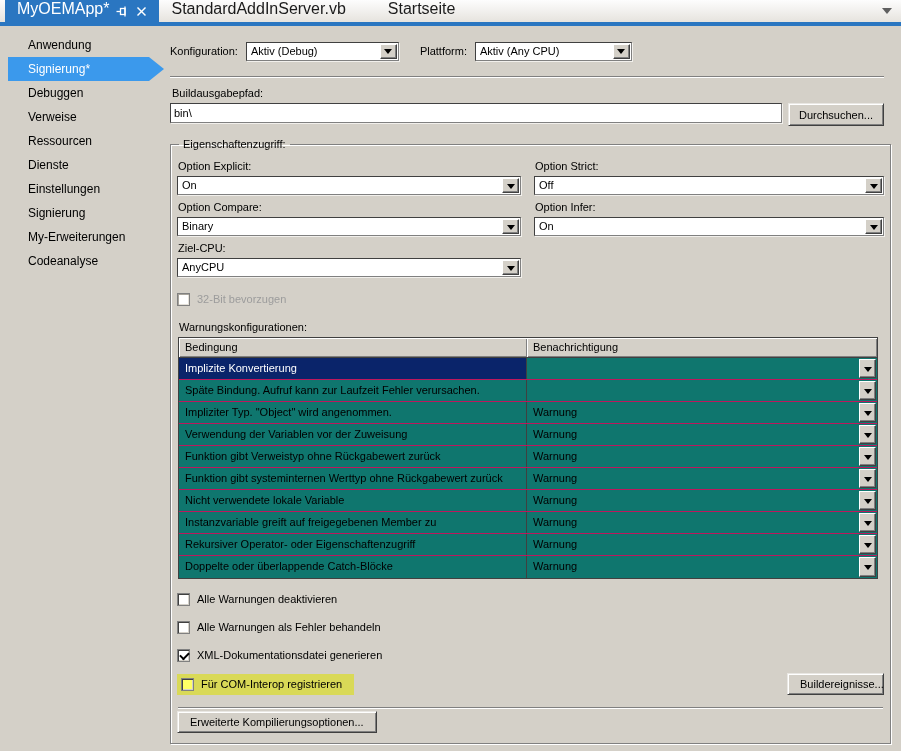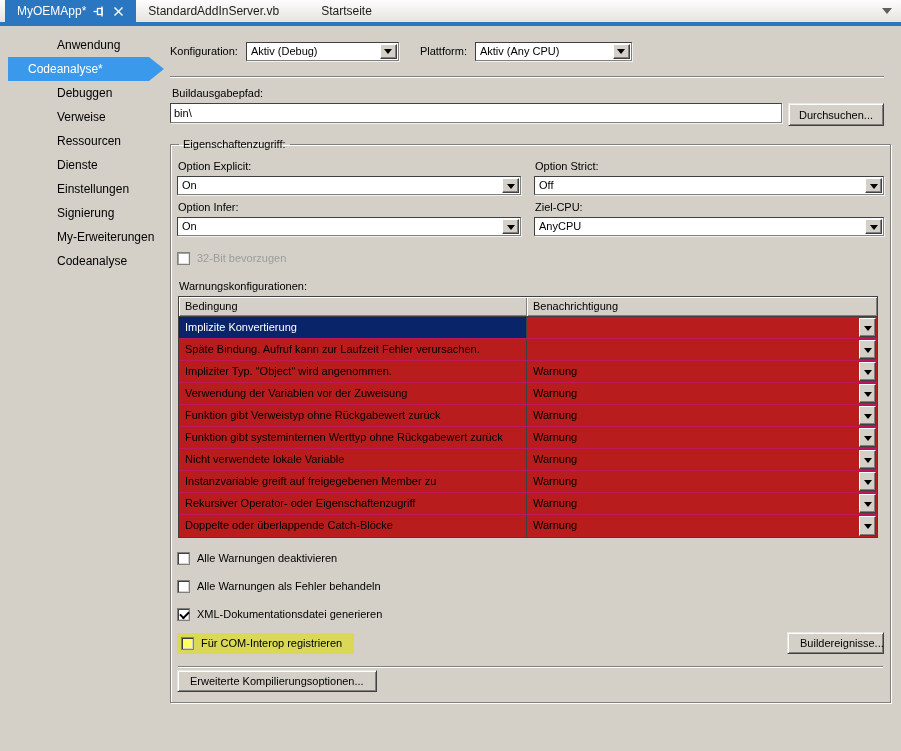--- a/index.html
+++ b/index.html
@@ -13,23 +13,23 @@
 
   
   .tabbar {
     height: 22px;
     background: linear-gradient(#fdfdfd, #e6e3de);
     display: flex;
     align-items: stretch;
     position: relative;
   }
   .tab {
-    display: flex; align-items: center; gap: 7px;
+    display: flex; gap: 7px;
     padding: 0 12px;
-    font-size: 12px;
+    font-size: 16px;
     color: #1b1b1b;
     cursor: default;
   }
   .tab.active {
     margin-left: 5px;
     background: #2a76c1;
     color: #fff;
   }
   .tab .tab-icon { display: inline-flex; align-items: center; }
   .tab-overflow {
@@ -46,21 +46,20 @@
 
   
   .sidebar { width: 165px; padding-top: 7px; flex: none; }
   .side-item {
     height: 24px; line-height: 24px;
     padding-left: 28px;
     font-size: 12px;
     position: relative;
     white-space: nowrap;
     cursor: default;
-    margin-left: 29px;
   }
   .side-item.selected {
     margin-left: 8px;
     width: 141px;
     padding-left: 20px;
     background: #3b99ec;
     color: #fff;
   }
   .side-item.selected::after {
     content: "";
@@ -162,21 +161,21 @@
     content: "";
     position: absolute; left: 2px; top: 2px;
     width: 7px; height: 4px;
     border-left: 2px solid #000;
     border-bottom: 2px solid #000;
     transform: rotate(-45deg);
   }
   .cb.yellow { background: #ffff66; }
 
   
-  .warn-table { border: 1px solid #404040; background: #b91c1c; width: 700px; margin-left: 1px; }
+  .warn-table { border: 1px solid #404040; background: #0f766e; width: 700px; margin-left: 1px; }
   .thead { display: flex; height: 20px; background: #d4d0c8; border-bottom: 1px solid #404040; }
   .th {
     padding: 3px 6px;
     box-shadow: inset 1px 1px 0 #fff, inset -1px -1px 0 #808080;
     white-space: nowrap; overflow: hidden;
   }
   .th.c1 { width: 348px; }
   .th.c2 { flex: 1; }
   .trow { display: flex; height: 22px; border-bottom: 1px solid #be185d; }
   .trow:last-child { border-bottom: none; }
@@ -246,21 +245,21 @@
     <span>Startseite</span>
   </div>
   <div class="tab-overflow"></div>
 </div>
 <div class="tab-underline"></div>
 
 <div class="layout">
 
   <div class="sidebar">
     <div class="side-item">Anwendung</div>
-    <div class="side-item selected">Codeanalyse*</div>
+    <div class="side-item selected">Signierung*</div>
     <div class="side-item">Debuggen</div>
     <div class="side-item">Verweise</div>
     <div class="side-item">Ressourcen</div>
     <div class="side-item">Dienste</div>
     <div class="side-item">Einstellungen</div>
     <div class="side-item">Signierung</div>
     <div class="side-item">My-Erweiterungen</div>
     <div class="side-item">Codeanalyse</div>
   </div>
 
@@ -300,20 +299,27 @@
             </div>
           </div>
           <div class="opt-field">
             <div class="f-label">Option Strict:</div>
             <div class="sunken combo">
               <span>Off</span>
               <span class="combo-btn"></span>
             </div>
           </div>
           <div class="opt-field">
+            <div class="f-label">Option Compare:</div>
+            <div class="sunken combo">
+              <span>Binary</span>
+              <span class="combo-btn"></span>
+            </div>
+          </div>
+          <div class="opt-field">
             <div class="f-label">Option Infer:</div>
             <div class="sunken combo">
               <span>On</span>
               <span class="combo-btn"></span>
             </div>
           </div>
           <div class="opt-field">
             <div class="f-label">Ziel-CPU:</div>
             <div class="sunken combo">
               <span>AnyCPU</span>

